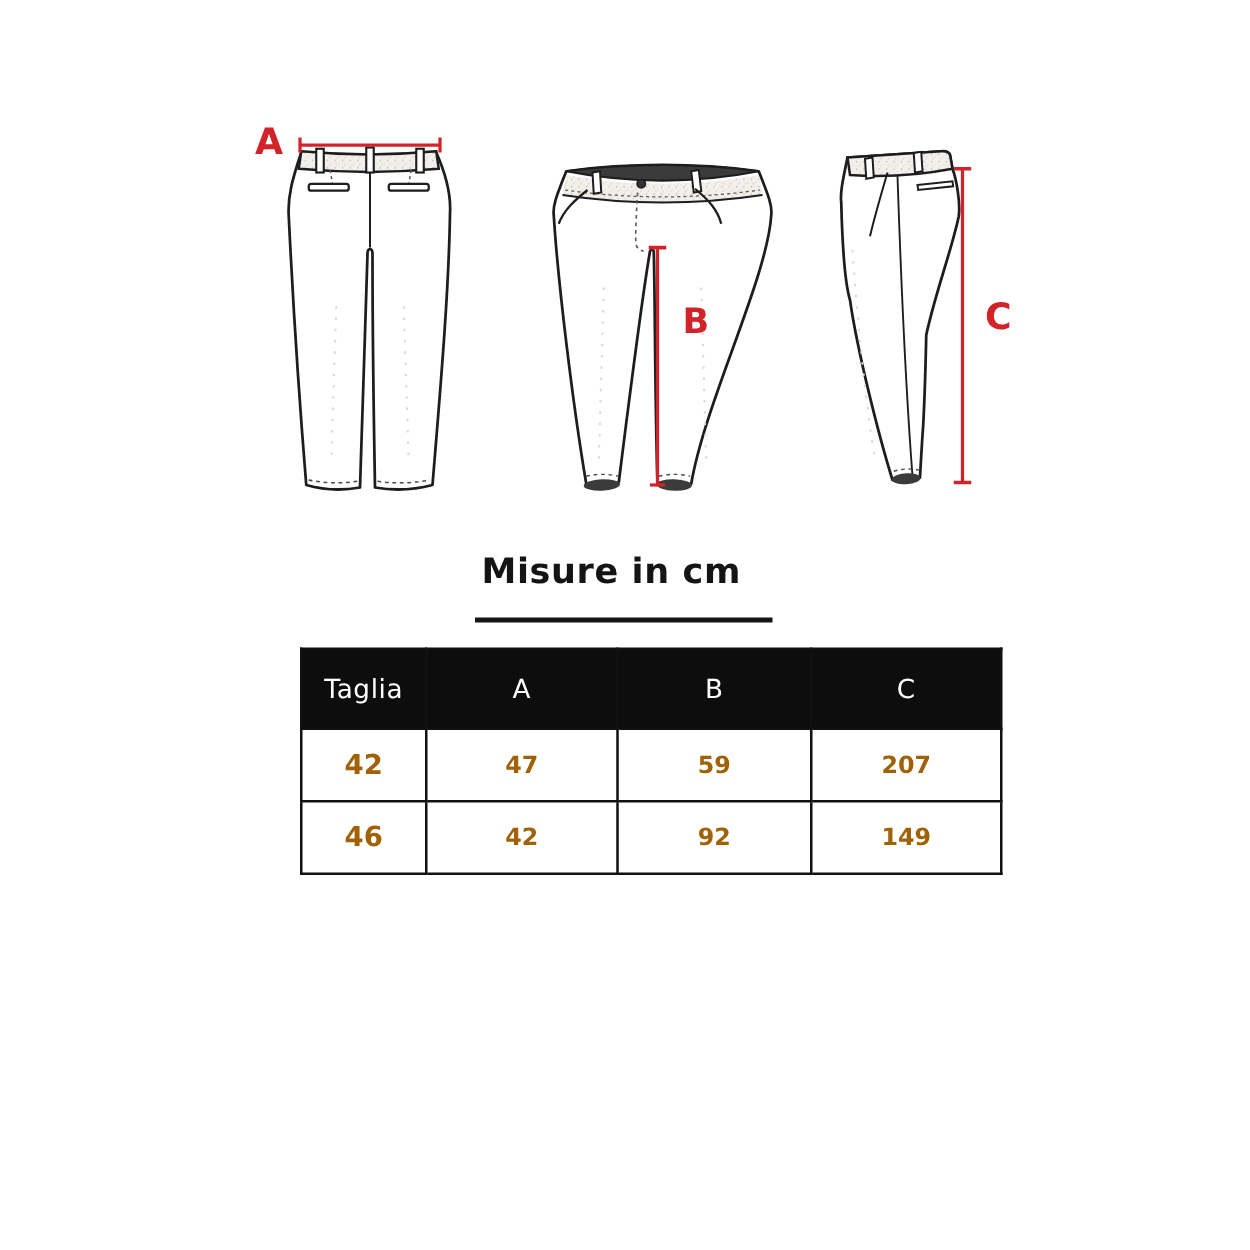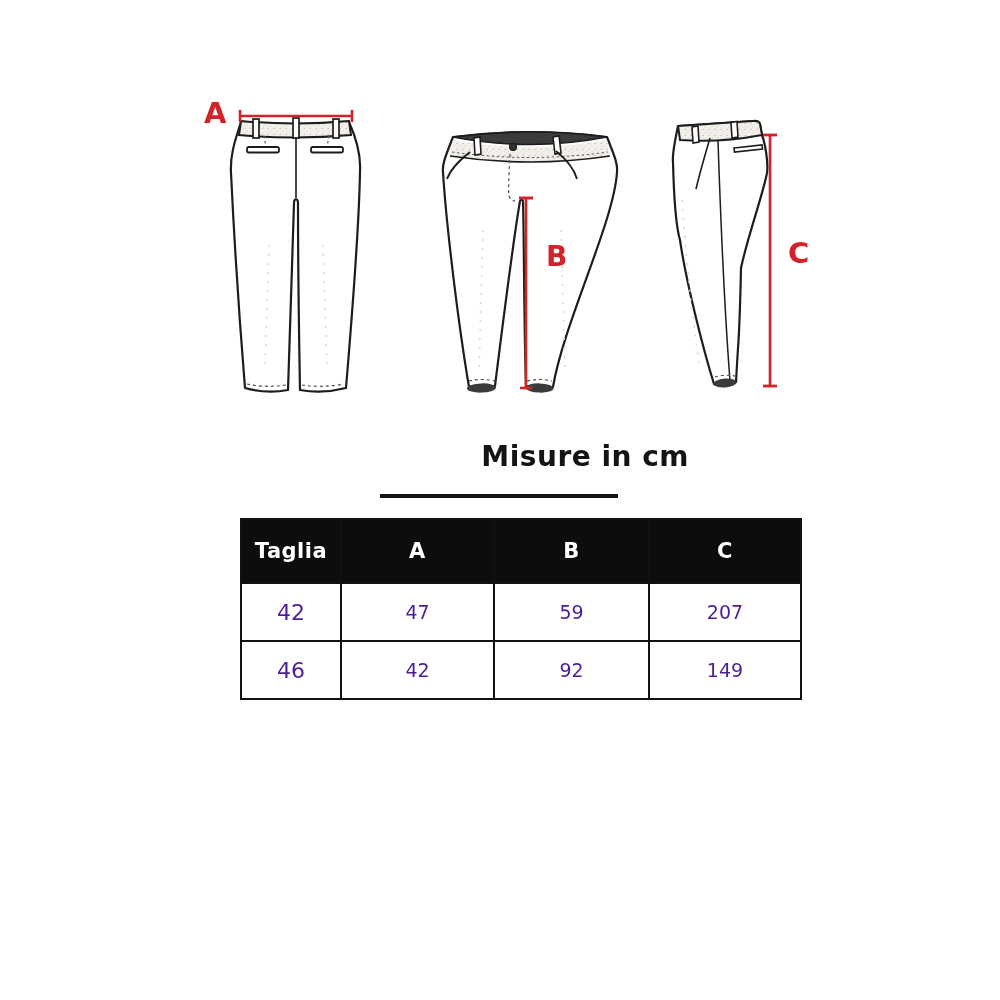--- a/index.html
+++ b/index.html
@@ -6,36 +6,36 @@
   .canvas{
     position:relative;width:1000px;height:1000px;background:#ffffff;
     font-family:"DejaVu Sans","Liberation Sans",sans-serif;overflow:hidden;
   }
   .abs{position:absolute;}
   .mlabel{
     position:absolute;color:#d2232a;font-weight:bold;line-height:1;
     font-family:"DejaVu Sans","Liberation Sans",sans-serif;
   }
   .page-title{
-    position:absolute;left:289px;top:440px;width:400px;text-align:right;
+    position:absolute;left:289px;top:440px;width:400px;text-align:center;
     font-size:28px;font-weight:bold;color:#141414;letter-spacing:0.5px;
   }
   .title-underline{
     position:absolute;left:380px;top:494px;width:238px;height:3.5px;background:#151515;
   }
   table.size-table{
     position:absolute;left:240px;top:518px;width:560px;
     border-collapse:collapse;table-layout:fixed;
   }
   table.size-table th{
-    background:#0d0d0d;color:#ffffff;height:60px;font-size:21px;font-weight:bold;
+    background:#0d0d0d;color:#ffffff;height:60px;font-size:21px;font-weight:normal;
     border:2.5px solid #111;text-align:center;letter-spacing:0.5px;
   }
   table.size-table td{
-    background:#ffffff;color:#4c1d95;height:54px;font-size:19px;font-weight:normal;
+    background:#ffffff;color:#a16207;height:54px;font-size:19px;font-weight:bold;
     border:2.5px solid #111;text-align:center;
   }
   table.size-table td.size-cell{font-size:22px;}
   svg{display:block;}
 </style>
 </head>
 <body>
 
 <div class="canvas">
 

